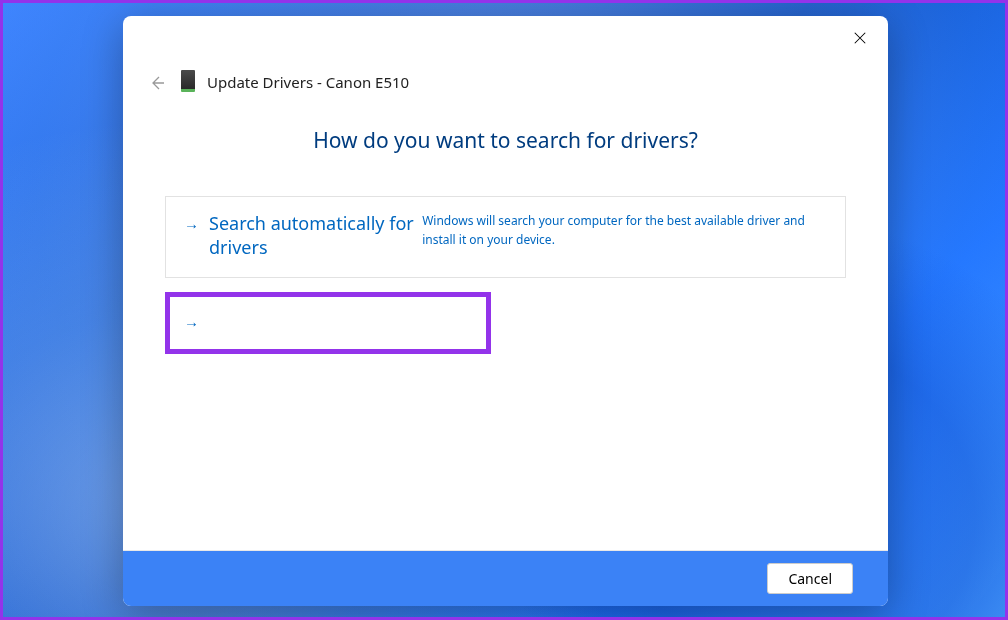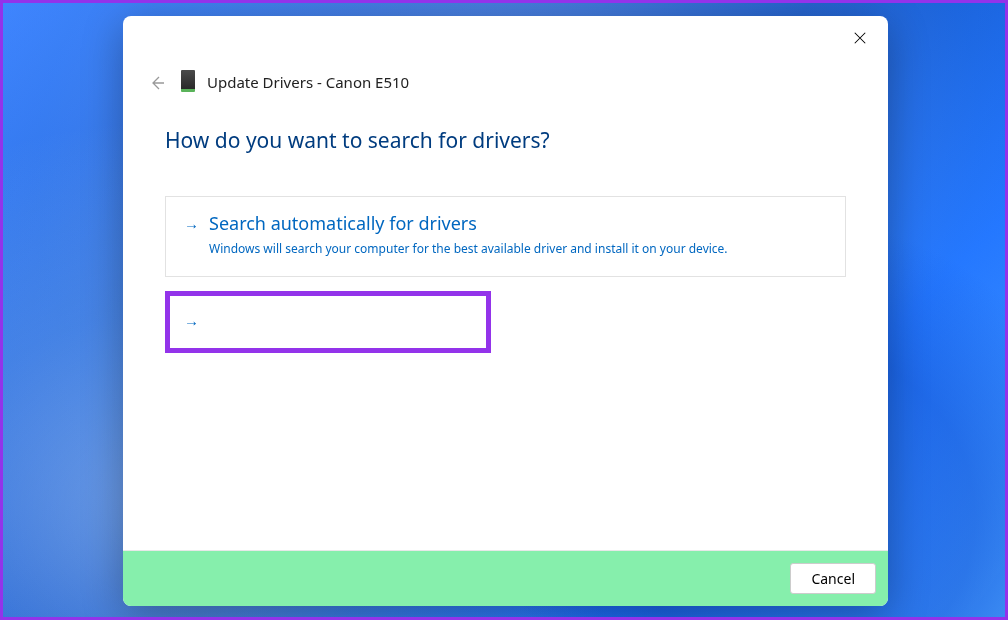--- a/index.html
+++ b/index.html
@@ -84,20 +84,21 @@
     }
     .title-text {
       font-size: 15px;
       color: #222;
     }
     .heading {
       color: #003c7f;
       font-size: 21px;
       font-weight: 400;
       padding: 34px 42px 0 42px;
+      text-align: center;
     }
     .options {
       padding: 42px 42px 0 42px;
       display: flex;
       flex-direction: column;
       gap: 14px;
     }
     .option {
       border: 1px solid #e2e2e2;
       padding: 14px 18px 18px 18px;
@@ -112,43 +113,42 @@
       padding: 12px 14px 16px 14px;
     }
     .option-arrow {
       color: #0067c0;
       font-size: 15px;
       line-height: 24px;
       flex-shrink: 0;
     }
     .option-content {
       display: flex;
-      flex-direction: column;
       gap: 4px;
     }
     .option-title {
       color: #0067c0;
       font-size: 18px;
       font-weight: 400;
       line-height: 24px;
     }
     .option-desc {
       color: #0067c0;
       font-size: 12px;
       line-height: 19px;
     }
     .footer {
       margin-top: auto;
       height: 56px;
       border-top: 1px solid #e8e8e8;
-      background: #86efac;
+      background: #3b82f6;
       display: flex;
       justify-content: flex-end;
       align-items: center;
-      padding-right: 12px;
+      padding-right: 35px;
       border-radius: 0 0 8px 8px;
     }
     .cancel-btn {
       background: #fff;
       border: 1px solid #ccc;
       padding: 5px 20px;
       font-size: 14px;
       cursor: pointer;
       border-radius: 3px;
     }

